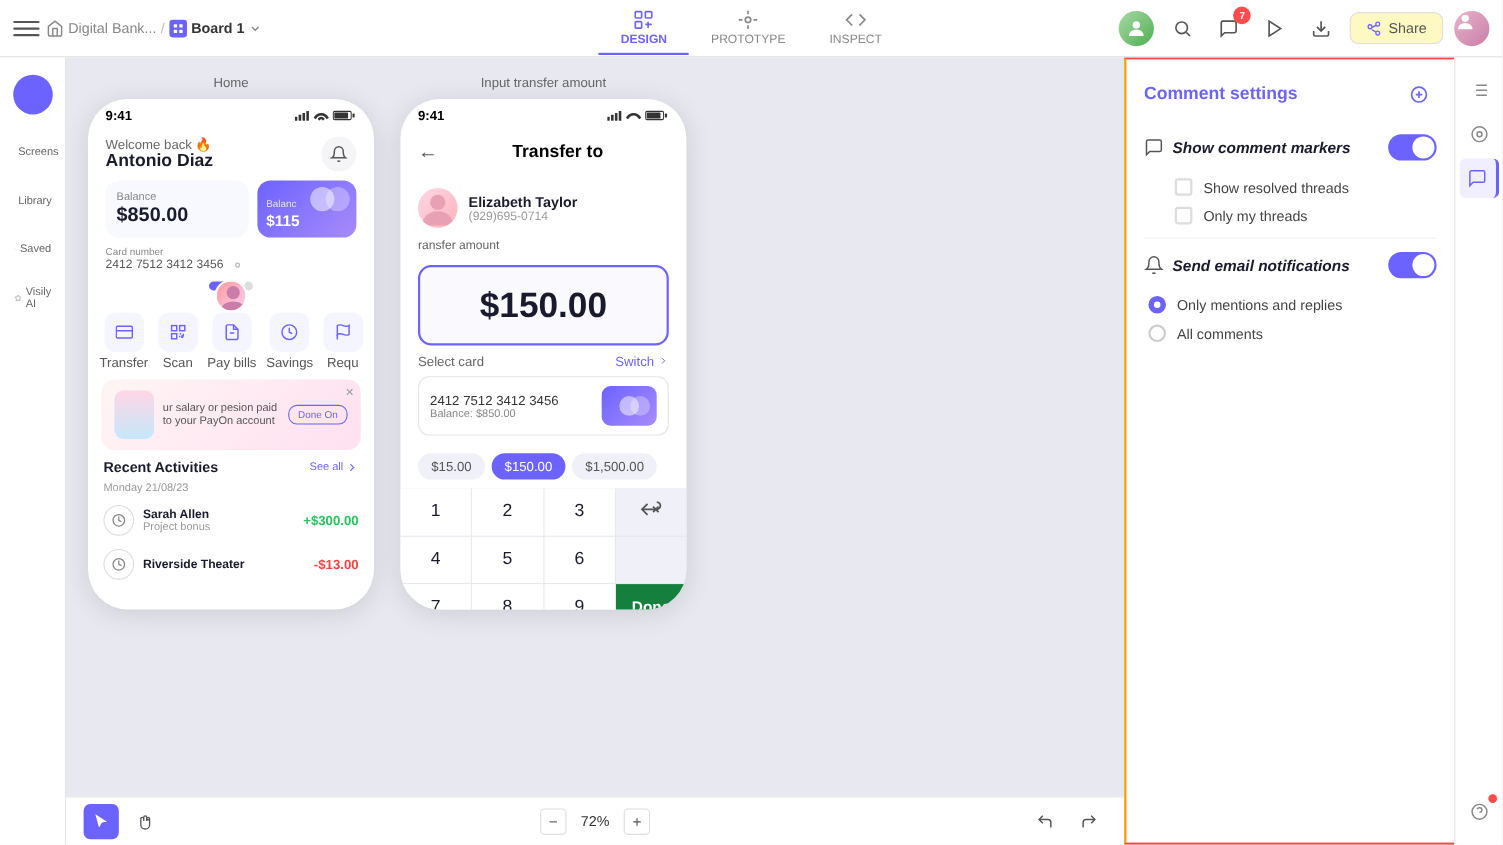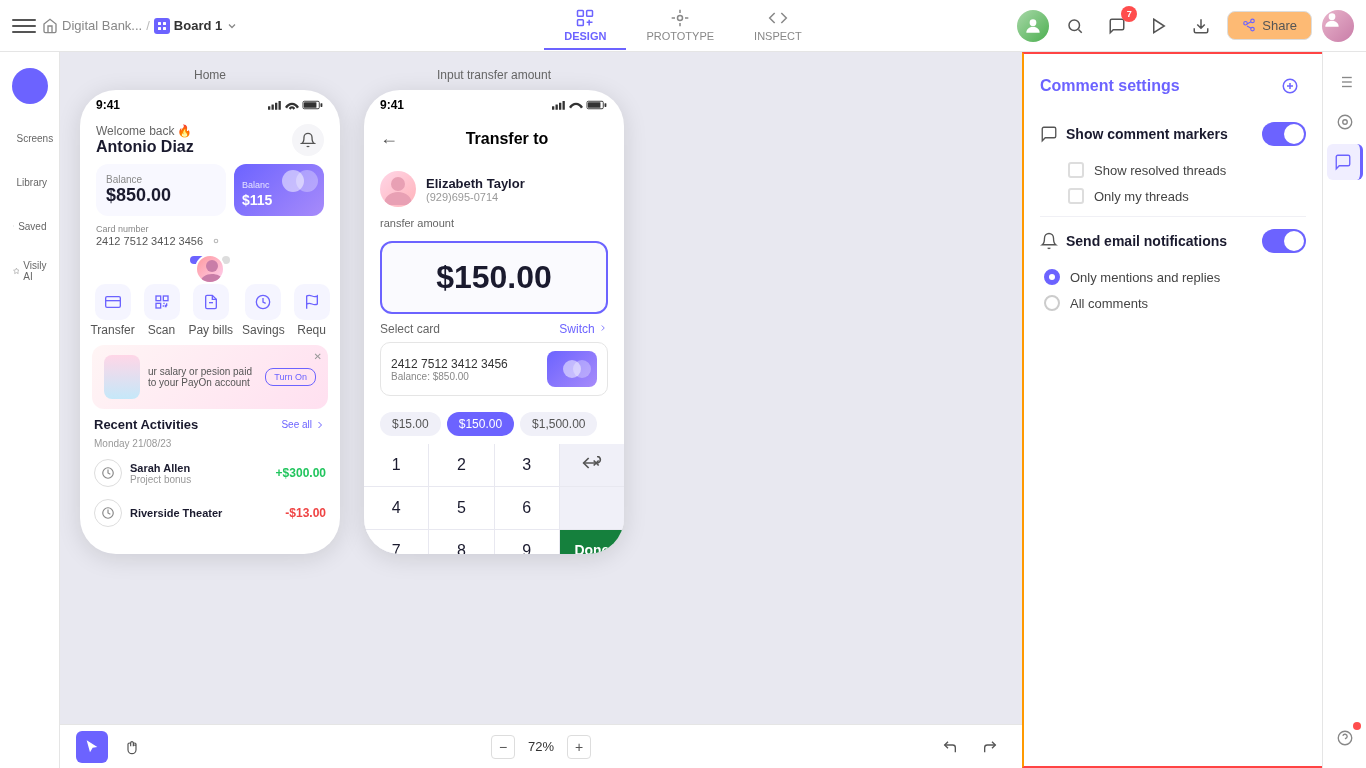--- a/index.html
+++ b/index.html
@@ -14,21 +14,21 @@
     .breadcrumb .sep { color: #bbb; }
     .board-icon { width: 16px; height: 16px; background: #6c63ff; border-radius: 3px; display: flex; align-items: center; justify-content: center; }
     .board-icon svg { width: 10px; height: 10px; fill: white; }
     .topbar-center { display: flex; align-items: center; gap: 0; }
     .nav-tab { display: flex; flex-direction: column; align-items: center; padding: 6px 20px; cursor: pointer; font-size: 11px; color: #888; gap: 2px; border-bottom: 2px solid transparent; }
     .nav-tab.active { color: #6c63ff; border-bottom-color: #6c63ff; }
     .nav-tab svg { width: 20px; height: 20px; }
     .topbar-right { display: flex; align-items: center; gap: 10px; flex: 1; justify-content: flex-end; }
     .avatar { width: 32px; height: 32px; border-radius: 50%; background: #c8e6c9; overflow: hidden; cursor: pointer; }
     .icon-btn { width: 32px; height: 32px; display: flex; align-items: center; justify-content: center; cursor: pointer; border-radius: 6px; }
-    .share-btn { display: flex; gap: 6px; background: #fdba74; border: 1px solid #ddd; border-radius: 8px; padding: 6px 14px; font-size: 13px; cursor: pointer; color: #555; }
+    .share-btn { display: flex; align-items: center; gap: 6px; background: #fef9c3; border: 1px solid #ddd; border-radius: 8px; padding: 6px 14px; font-size: 13px; cursor: pointer; color: #555; }
     .notif-badge { position: relative; }
     .badge { position: absolute; top: -4px; right: -4px; background: #ff4d4d; color: white; font-size: 9px; width: 16px; height: 16px; border-radius: 50%; display: flex; align-items: center; justify-content: center; font-weight: bold; }
 
     
     .main { display: flex; flex: 1; overflow: hidden; }
 
     
     .left-sidebar { width: 60px; background: #fff; border-right: 1px solid #e5e5e5; display: flex; flex-direction: column; align-items: center; padding: 16px 0; gap: 8px; }
     .sidebar-item { display: flex; flex-direction: row; align-items: center; gap: 4px; padding: 8px; cursor: pointer; border-radius: 8px; width: 50px; }
     .sidebar-item svg { width: 20px; height: 20px; }
@@ -109,21 +109,21 @@
     .toolbar-right { display: flex; gap: 8px; align-items: center; }
     .zoom-btn { width: 24px; height: 24px; border: 1px solid #ddd; border-radius: 4px; display: flex; align-items: center; justify-content: center; cursor: pointer; font-size: 14px; color: #555; }
     .zoom-value { font-size: 13px; color: #333; min-width: 36px; text-align: center; }
 
     
     .right-panel { width: 300px; background: #fff; border-left: 2px solid #ff9900; border-top: 2px solid #ff4444; border-bottom: 2px solid #ff4444; display: flex; flex-direction: column; }
     .comment-panel { flex: 1; padding: 16px; overflow-y: auto; }
     .comment-panel-header { display: flex; align-items: center; justify-content: space-between; margin-bottom: 20px; }
     .comment-panel-title { font-size: 16px; font-weight: 700; color: #6c63ff; }
     .comment-panel-actions { display: flex; gap: 8px; }
-    .section-row { display: flex; align-items: center; justify-content: space-between; margin-bottom: 16px; }
+    .section-row { display: flex; align-items: center; justify-content: space-between; margin-bottom: 16px; font-style: italic; }
     .section-label { font-size: 14px; font-weight: 600; color: #1a1a2e; display: flex; align-items: center; gap: 8px; }
     .toggle { width: 44px; height: 24px; background: #6c63ff; border-radius: 12px; position: relative; cursor: pointer; }
     .toggle-thumb { width: 20px; height: 20px; background: #fff; border-radius: 50%; position: absolute; top: 2px; right: 2px; }
     .checkbox-row { display: flex; align-items: center; gap: 10px; margin-bottom: 10px; margin-left: 28px; }
     .checkbox { width: 16px; height: 16px; border: 2px solid #ddd; border-radius: 3px; flex-shrink: 0; }
     .checkbox-label { font-size: 13px; color: #444; }
     .divider { height: 1px; background: #f0f0f5; margin: 12px 0; }
     .radio-row { display: flex; align-items: center; gap: 10px; margin-bottom: 10px; margin-left: 4px; }
     .radio { width: 16px; height: 16px; border-radius: 50%; border: 2px solid #6c63ff; flex-shrink: 0; display: flex; align-items: center; justify-content: center; }
     .radio.selected { background: #6c63ff; }
@@ -408,21 +408,21 @@
                       </svg>
                     </div>
                   <span class="action-label">Requ</span>
                 </div>
               </div>
             </div>
             <div class="promo-banner">
               <div style="width:36px;height:44px;flex-shrink:0;background:linear-gradient(180deg,#ffd6e7,#c5e8f9);border-radius:8px;"></div>
               <div class="promo-text">ur salary or pesion
 paid to your PayOn account</div>
-              <button class="promo-btn">Turn On</button>
+              <button class="promo-btn">Done On</button>
               <span class="promo-close">✕</span>
             </div>
             <div class="recent-header">
               <span class="recent-title">Recent Activities</span>
               <span class="see-all">
                 <span>See all</span>
                 <svg width="12" height="12" viewBox="0 0 24 24" fill="none" stroke="#6c63ff" stroke-width="2">
                     <polyline points="9,18 15,12 9,6"></polyline>
                   </svg>
               </span>

